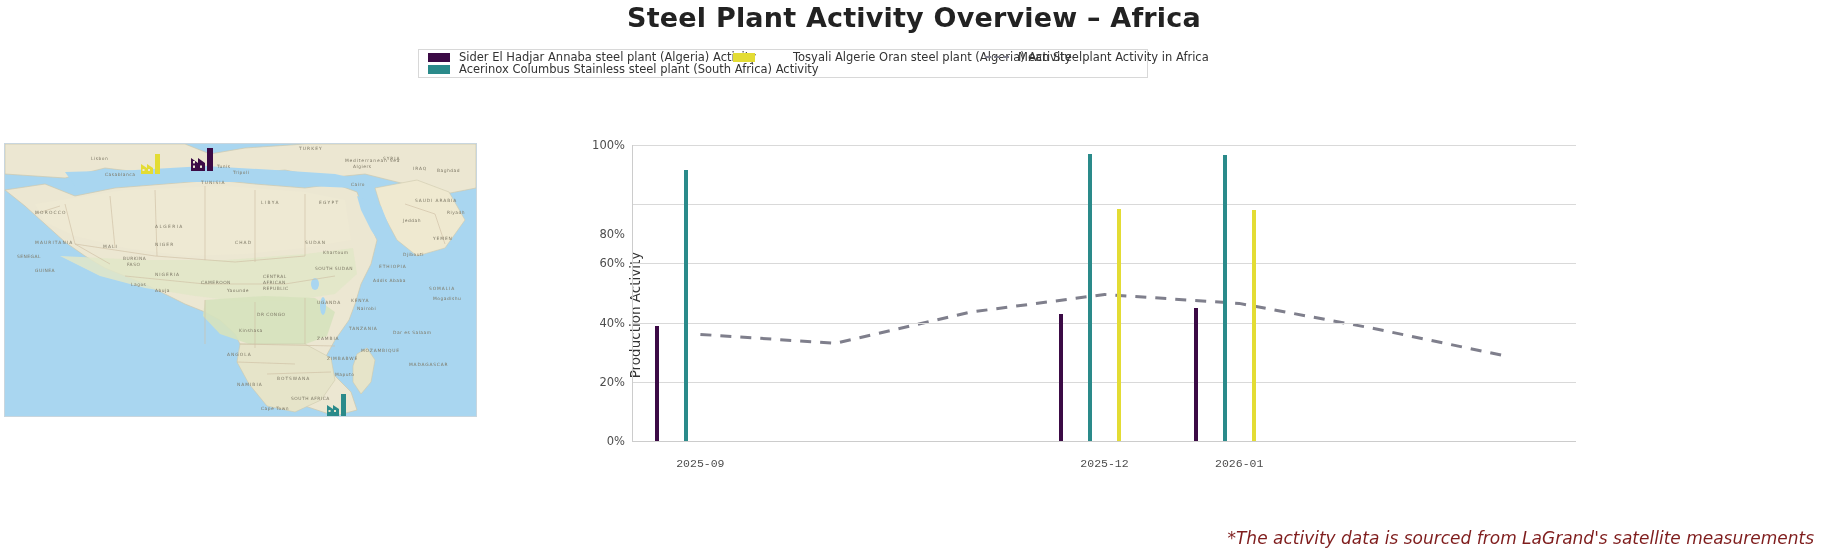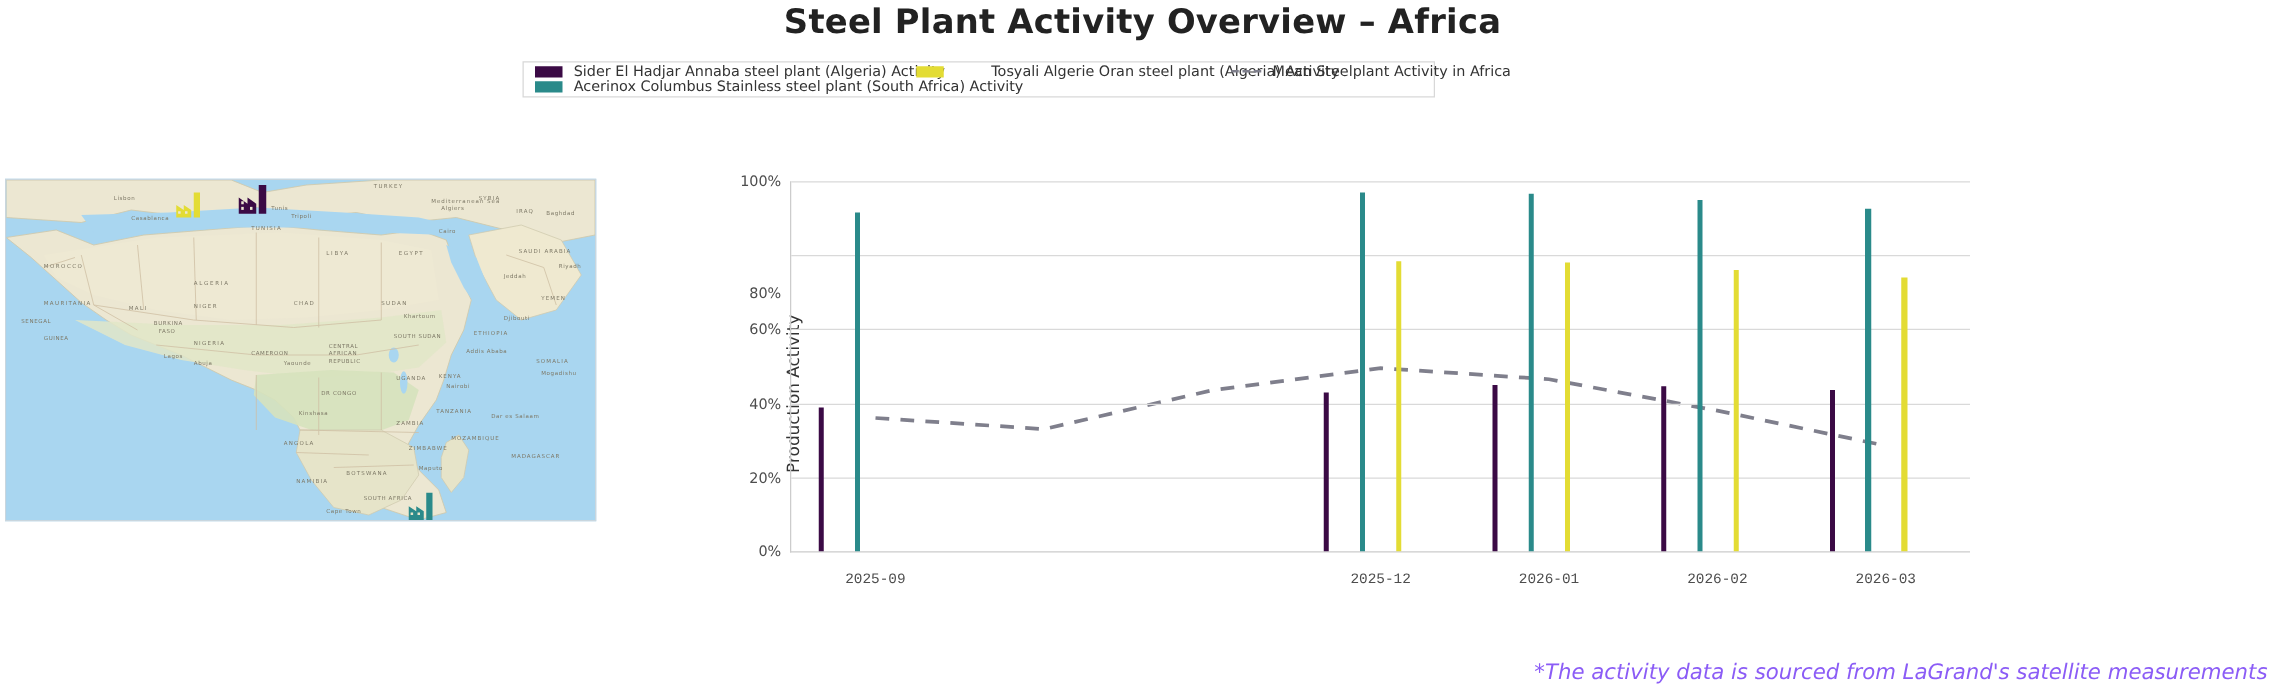--- a/index.html
+++ b/index.html
@@ -39,21 +39,21 @@
          font-size:11.5px;color:#4d4d4d;white-space:nowrap;}
   .ylabel{position:absolute;left:6px;top:50%;transform:translateY(-50%) rotate(-90deg);
           transform-origin:center;font-size:13.5px;color:#333333;white-space:nowrap;}
   .group{position:absolute;bottom:0;top:0;}
   .bar{position:absolute;bottom:0;}
   .xtick{position:absolute;top:calc(100% + 16px);left:50%;transform:translateX(-50%);
          font-size:11.5px;color:#4d4d4d;white-space:nowrap;font-family:Liberation Mono, monospace;}
   .meanline{position:absolute;left:0;top:0;right:0;bottom:0;overflow:visible;}
   .footnote{
     position:absolute;right:14px;top:528px;font-size:17px;font-style:italic;
-    color:#8b5cf6;white-space:nowrap;
+    color:#7f1d1d;white-space:nowrap;
   }
 </style>
 </head>
 <body>
 
 <div class="title">Steel Plant Activity Overview – Africa</div>
 
 <div class="legend-box"></div>
 
 <div class="legend-item" id="lg0">
@@ -243,28 +243,16 @@
         <div class="bar" title="Acerinox Columbus Stainless steel plant (South Africa) Activity 2025-12: 97%" style="background: rgb(42, 138, 138); width: 3.07143%; left: 38%; height: 97%;"></div>
         <div class="bar" title="Tosyali Algerie Oran steel plant (Algeria) Activity 2025-12: 78.5%" style="background: rgb(227, 220, 52); width: 3.07143%; left: 59.5%; height: 78.5%;"></div>
         <div class="xtick">2025-12</div>
       </div>
       <div class="group" style="left: 57.1429%; width: 14.2857%;">
         <div class="bar" title="Sider El Hadjar Annaba steel plant (Algeria) Activity 2026-01: 45%" style="background: rgb(59, 10, 69); width: 3.07143%; left: 16.5%; height: 45%;"></div>
         <div class="bar" title="Acerinox Columbus Stainless steel plant (South Africa) Activity 2026-01: 96.5%" style="background: rgb(42, 138, 138); width: 3.07143%; left: 38%; height: 96.5%;"></div>
         <div class="bar" title="Tosyali Algerie Oran steel plant (Algeria) Activity 2026-01: 78%" style="background: rgb(227, 220, 52); width: 3.07143%; left: 59.5%; height: 78%;"></div>
         <div class="xtick">2026-01</div>
       </div>
-      <div class="group" style="left: 71.4286%; width: 14.2857%;">
-        <div class="bar" title="Sider El Hadjar Annaba steel plant (Algeria) Activity 2026-02: 44.5%" style="background: rgb(59, 10, 69); width: 3.07143%; left: 16.5%; height: 44.5%;"></div>
-        <div class="bar" title="Acerinox Columbus Stainless steel plant (South Africa) Activity 2026-02: 95%" style="background: rgb(42, 138, 138); width: 3.07143%; left: 38%; height: 95%;"></div>
-        <div class="bar" title="Tosyali Algerie Oran steel plant (Algeria) Activity 2026-02: 76%" style="background: rgb(227, 220, 52); width: 3.07143%; left: 59.5%; height: 76%;"></div>
-        <div class="xtick">2026-02</div>
-      </div>
-      <div class="group" style="left: 85.7143%; width: 14.2857%;">
-        <div class="bar" title="Sider El Hadjar Annaba steel plant (Algeria) Activity 2026-03: 43.5%" style="background: rgb(59, 10, 69); width: 3.07143%; left: 16.5%; height: 43.5%;"></div>
-        <div class="bar" title="Acerinox Columbus Stainless steel plant (South Africa) Activity 2026-03: 92.5%" style="background: rgb(42, 138, 138); width: 3.07143%; left: 38%; height: 92.5%;"></div>
-        <div class="bar" title="Tosyali Algerie Oran steel plant (Algeria) Activity 2026-03: 74%" style="background: rgb(227, 220, 52); width: 3.07143%; left: 59.5%; height: 74%;"></div>
-        <div class="xtick">2026-03</div>
-      </div>
     </div>
 </div>
 
 <div class="footnote">*The activity data is sourced from LaGrand's satellite measurements</div>
 
 </body></html>

